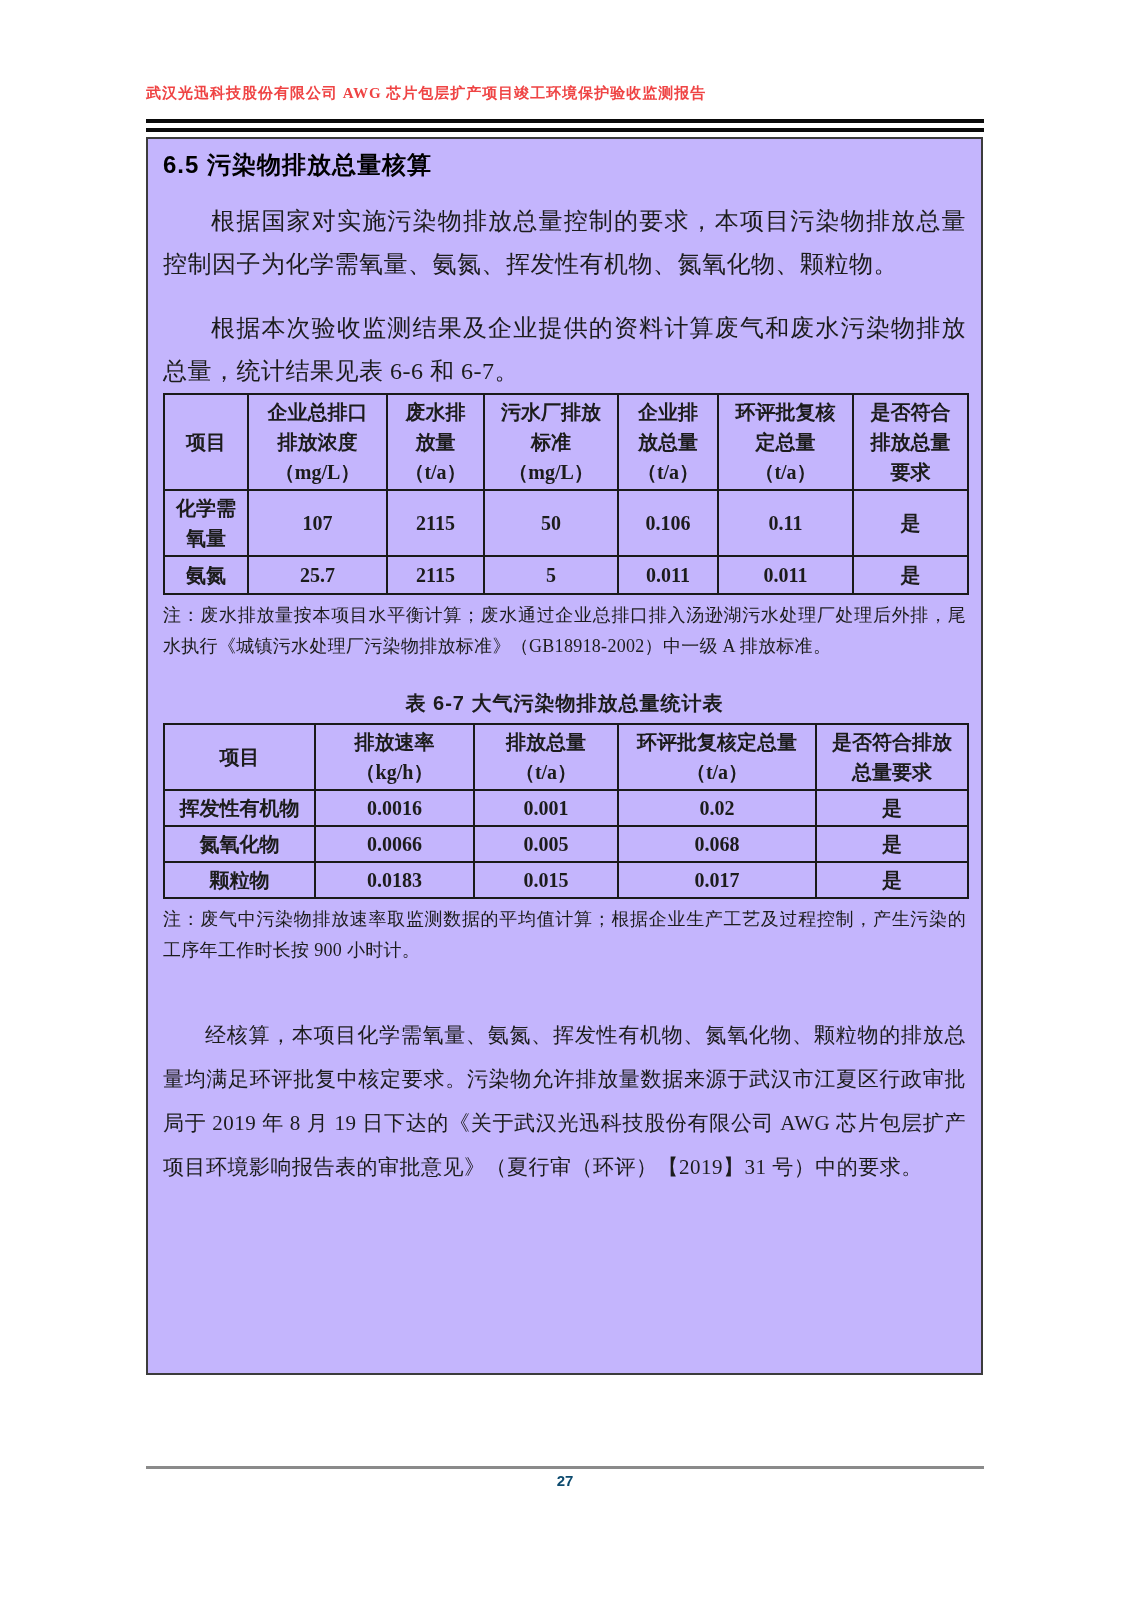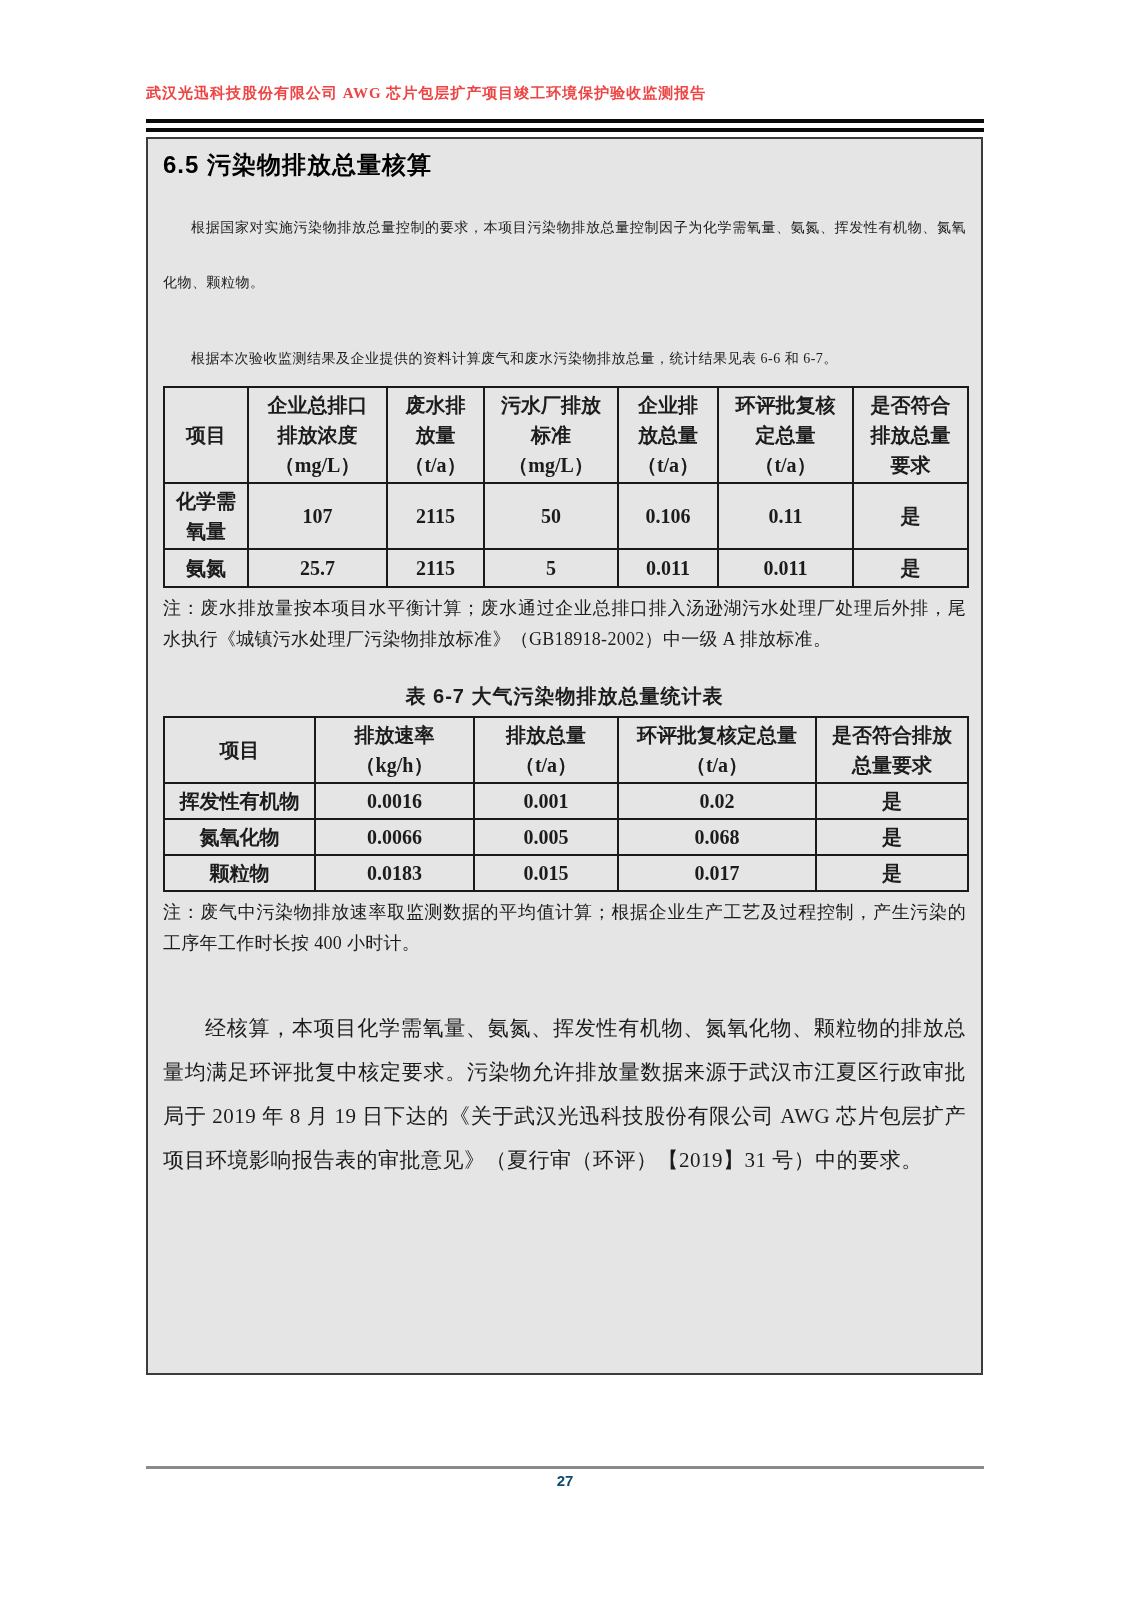--- a/index.html
+++ b/index.html
@@ -19,30 +19,30 @@
     position: absolute; top: 119px; left: 146px; width: 838px;
     height: 13px;
     border-top: 4px solid #0a0a0a;
     border-bottom: 4px solid #0a0a0a;
   }
   .content-box {
     position: absolute; top: 137px; left: 146px;
     width: 837px; height: 1238px;
     border: 2px solid #3c3c3c;
     padding: 8px 15px 0 15px;
-    background: #e5e5e5;
+    background: #c4b5fd;
   }
   .section-heading {
     font-family: "Liberation Sans", "DejaVu Sans", sans-serif;
     font-size: 24px; font-weight: bold; color: #000;
     letter-spacing: 1px;
     margin-top: 2px;
   }
   .body-para {
-    font-size: 14px; line-height: 55px;
+    font-size: 24px; line-height: 43px;
     text-align: justify;
     text-indent: 2em;
     letter-spacing: 0.5px;
     margin-top: 19px;
   }
   .body-para.second { margin-top: 21px; }
   .table-caption {
     font-family: "Liberation Sans", "DejaVu Sans", sans-serif;
     text-align: center; font-size: 20px; font-weight: bold;
     letter-spacing: 1px;
@@ -205,20 +205,20 @@
       <tr>
         <td>颗粒物</td>
         <td>0.0183</td>
         <td>0.015</td>
         <td>0.017</td>
         <td>是</td>
       </tr>
     </tbody>
   </table>
 
-  <p class="table-note">注：废气中污染物排放速率取监测数据的平均值计算；根据企业生产工艺及过程控制，产生污染的工序年工作时长按 400 小时计。</p>
+  <p class="table-note">注：废气中污染物排放速率取监测数据的平均值计算；根据企业生产工艺及过程控制，产生污染的工序年工作时长按 900 小时计。</p>
 
   <p class="closing-para">经核算，本项目化学需氧量、氨氮、挥发性有机物、氮氧化物、颗粒物的排放总量均满足环评批复中核定要求。污染物允许排放量数据来源于武汉市江夏区行政审批局于 2019 年 8 月 19 日下达的《关于武汉光迅科技股份有限公司 AWG 芯片包层扩产项目环境影响报告表的审批意见》（夏行审（环评）【2019】31 号）中的要求。</p>
 
 </div>
 
 <div class="footer-rule"></div>
 <div class="page-number">27</div>
 
 </body></html>

